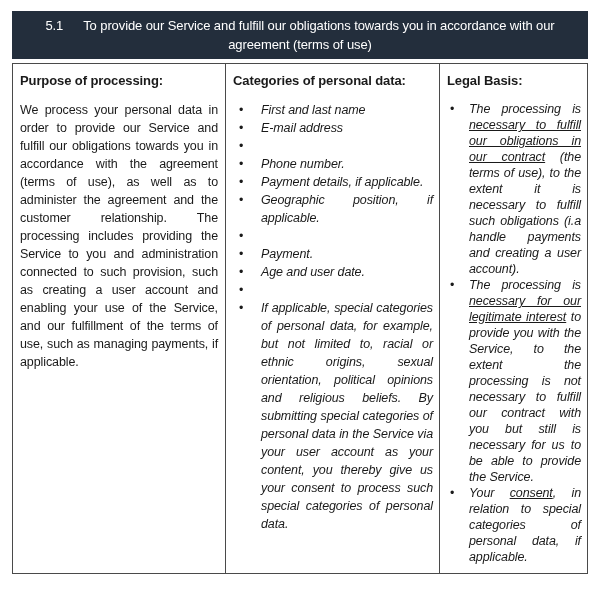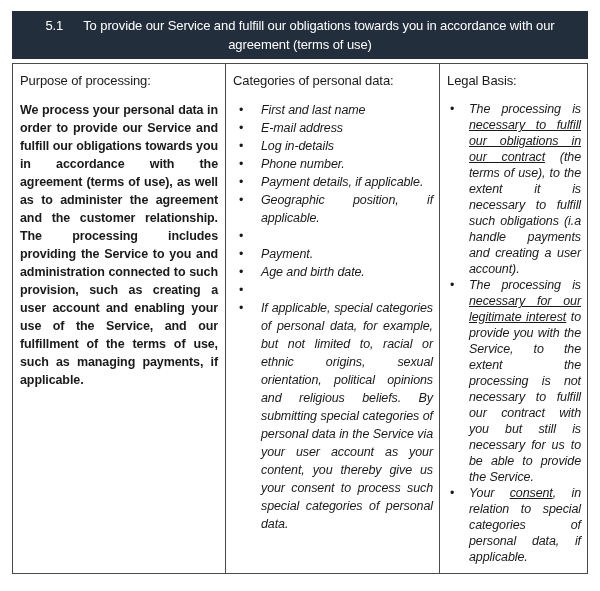--- a/index.html
+++ b/index.html
@@ -47,29 +47,28 @@
     box-sizing: border-box;
     padding: 6px 6px 8px 6px;
     font-size: 12.5px;
     line-height: 18px;
   }
   .col + .col { border-left: 1px solid var(--border, #4a4a4a); }
   .col-purpose    { width: 212px; flex: 0 0 212px; }
   .col-categories { width: 214px; flex: 0 0 214px; }
   .col-legal      { flex: 1 1 auto; font-size: 12.5px; line-height: 16px; }
   .col-heading {
-    font-weight: normal;
+    font-weight: bold;
     font-size: 13px;
     line-height: 18px;
     margin: 2px 0 11px 1px;
   }
   .col-body {
     text-align: justify;
     margin: 0 1px 0 1px;
-    font-weight: bold;
   }
   .bullet-row { display: flex; margin-left: 7px; }
   .col-legal .bullet-row { margin-left: 4px; }
   .bullet-marker {
     flex: 0 0 22px;
     width: 22px;
   }
   .col-legal .bullet-marker { flex: 0 0 19px; width: 19px; }
   .bullet-text {
     flex: 1 1 auto;
@@ -100,21 +99,20 @@
           <div class="bullet-row">
             <span class="bullet-marker">•</span>
             <div class="bullet-text">First and last name</div>
           </div>
           <div class="bullet-row">
             <span class="bullet-marker">•</span>
             <div class="bullet-text">E-mail address</div>
           </div>
           <div class="bullet-row">
             <span class="bullet-marker">•</span>
-            <div class="bullet-text">Log in-details</div>
           </div>
           <div class="bullet-row">
             <span class="bullet-marker">•</span>
             <div class="bullet-text">Phone number.</div>
           </div>
           <div class="bullet-row">
             <span class="bullet-marker">•</span>
             <div class="bullet-text">Payment details, if applicable.</div>
           </div>
           <div class="bullet-row">
@@ -123,21 +121,21 @@
           </div>
           <div class="bullet-row">
             <span class="bullet-marker">•</span>
           </div>
           <div class="bullet-row">
             <span class="bullet-marker">•</span>
             <div class="bullet-text">Payment.</div>
           </div>
           <div class="bullet-row">
             <span class="bullet-marker">•</span>
-            <div class="bullet-text">Age and birth date.</div>
+            <div class="bullet-text">Age and user date.</div>
           </div>
           <div class="bullet-row">
             <span class="bullet-marker">•</span>
           </div>
           <div class="bullet-row">
             <span class="bullet-marker">•</span>
             <div class="bullet-text">If applicable, special categories of personal data, for example, but not limited to, racial or ethnic origins, sexual orientation, political opinions and religious beliefs. By submitting special categories of personal data in the Service via your user account as your content, you thereby give us your consent to process such special categories of personal data.</div>
           </div>
         </div>
     </div>

